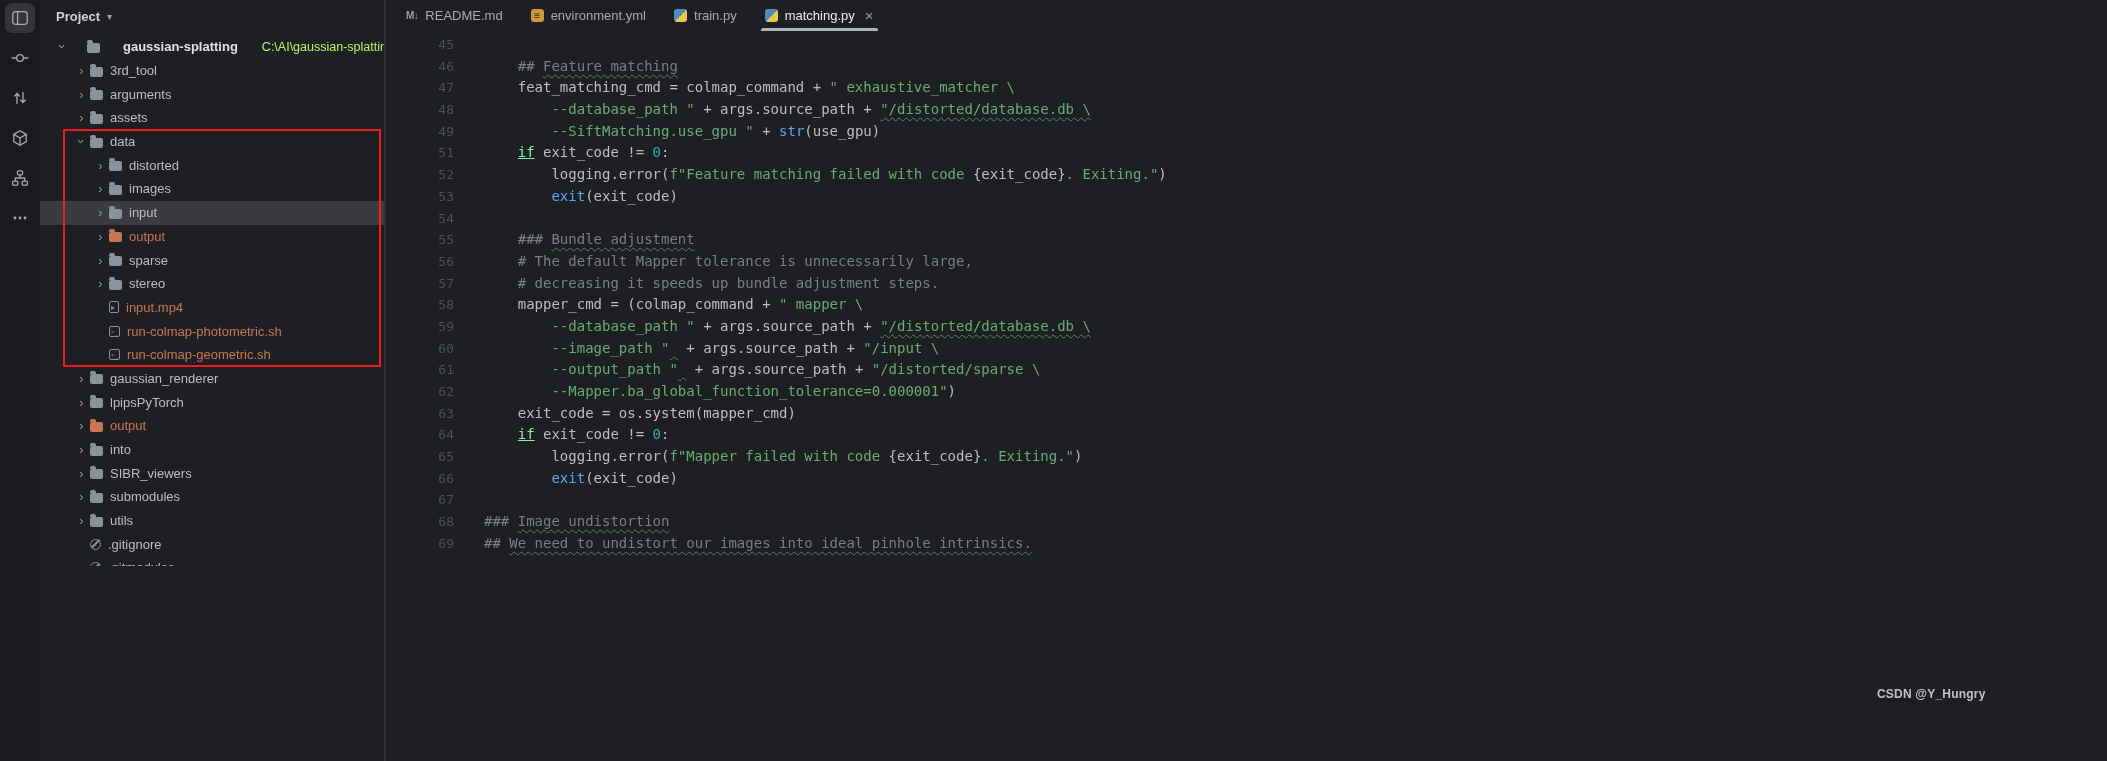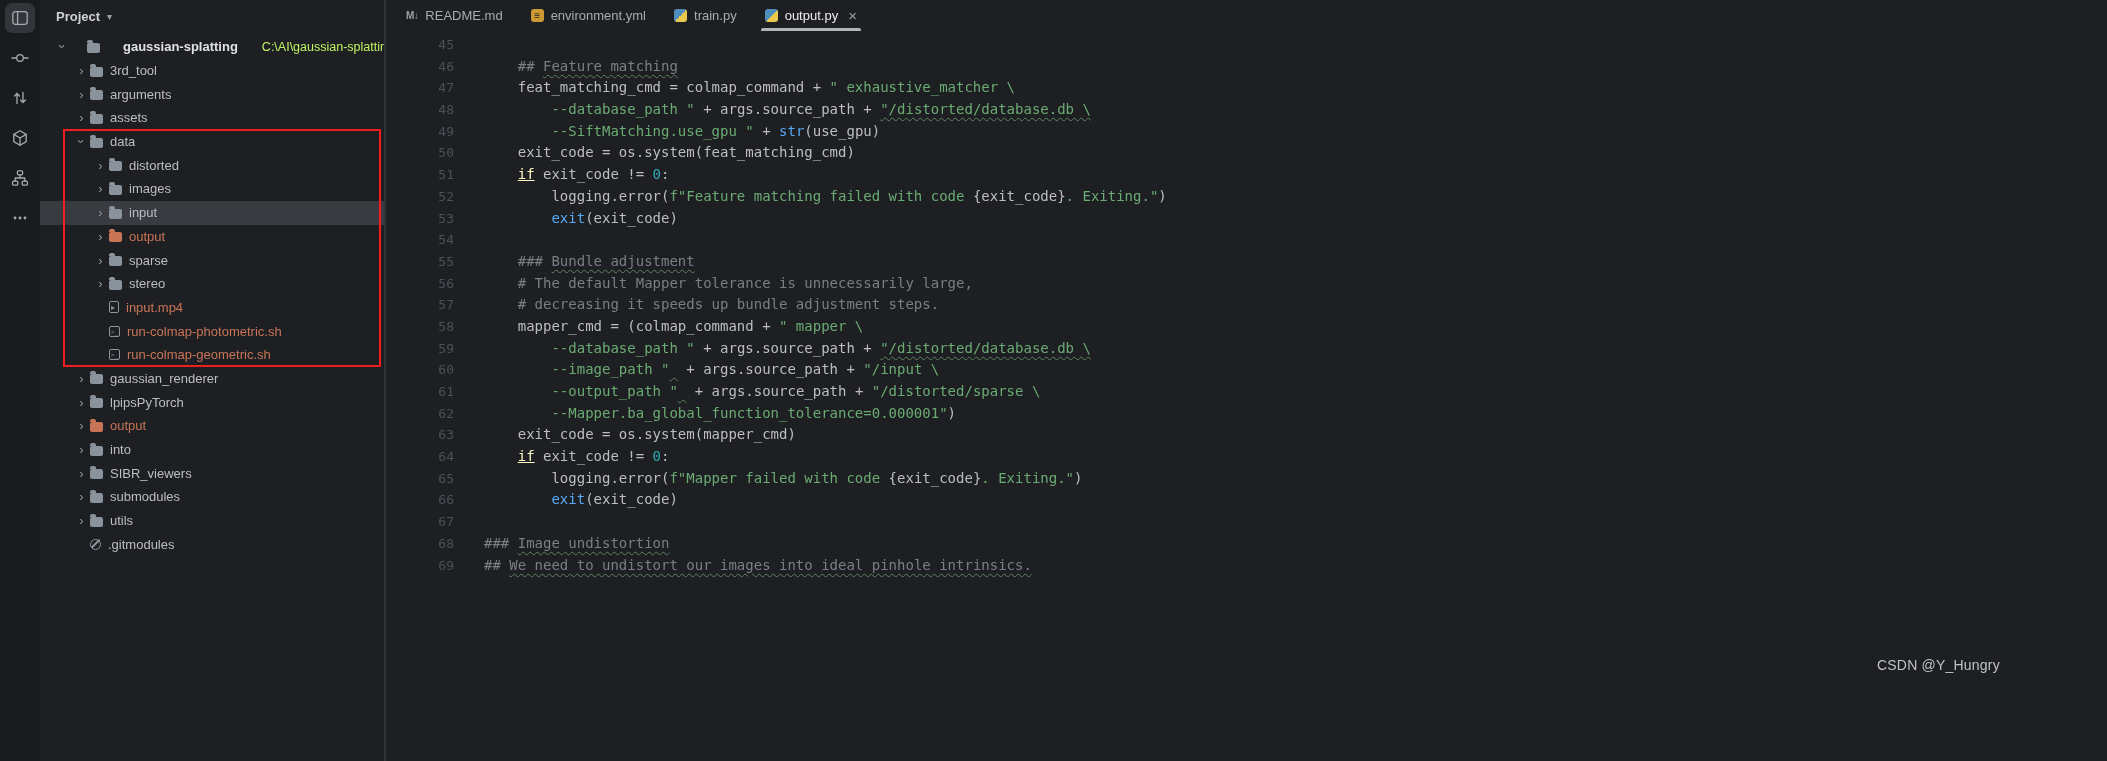--- a/index.html
+++ b/index.html
@@ -103,28 +103,28 @@
   }
   .code-line { display:flex; height:21.7px; line-height:21.7px; }
   .ln {
     width:70px; flex:none; text-align:right; padding-right:30px;
     color:#4B5059; font-size:13px;
   }
   .code-text { white-space:pre; color:#BCBEC4; }
   .tok-def { color:#BCBEC4; }
   .tok-com { color:#7A7E85; }
   .tok-str { color:#6AAB73; }
-  .tok-kw  { color:#fef9c3;text-decoration:underline; }
+  .tok-kw  { color:#86efac;text-decoration:underline; }
   .tok-num { color:#2AACB8; }
   .tok-bi  { color:#56A8F5; }
   .squig { text-decoration:underline wavy; text-decoration-color:#5C8260; text-decoration-thickness:1px; text-underline-offset:3px; }
 
   .watermark {
-    position:absolute; left:1877px; top:657px; font-size:14px;
-    color:rgba(210,212,216,0.9); letter-spacing:0.2px; z-index:10;
+    position:absolute; left:1877px; top:687px; font-size:12px;
+    color:rgba(210,212,216,0.9); letter-spacing:0.2px; z-index:10;font-weight:bold;
   }
 </style>
 </head>
 <body>
 
 <div class="app">
 
   <div class="activity-bar">
     <div class="ab-btn active">
       <svg width="18" height="18" viewBox="0 0 18 18">
@@ -272,20 +272,25 @@
         </div>
         <div class="tree-row" style="padding-left: 33px;">
           <span class="chevron">›</span>
           <span class="tree-icon folder"></span>
           <span class="tree-label">submodules</span>
         </div>
         <div class="tree-row" style="padding-left: 33px;">
           <span class="chevron">›</span>
           <span class="tree-icon folder"></span>
           <span class="tree-label">utils</span>
+        </div>
+        <div class="tree-row" style="padding-left: 33px;">
+          <span class="chevron"></span>
+          <span class="tree-icon ignored"></span>
+          <span class="tree-label">.gitignore</span>
         </div>
         <div class="tree-row" style="padding-left: 33px;">
           <span class="chevron"></span>
           <span class="tree-icon ignored"></span>
           <span class="tree-label">.gitmodules</span>
         </div>
       </div>
     <div class="annotation-rect"></div>
   </div>
 
@@ -300,21 +305,21 @@
         <div class="tab">
           <span class="tab-icon yaml"></span>
           <span class="tab-label accent">environment.yml</span>
         </div>
         <div class="tab">
           <span class="tab-icon python"></span>
           <span class="tab-label">train.py</span>
         </div>
         <div class="tab active">
           <span class="tab-icon python"></span>
-          <span class="tab-label">output.py</span>
+          <span class="tab-label">matching.py</span>
           <span class="tab-close">×</span>
         </div>
       </div>
     <div class="code-area">
         <div class="code-line">
           <span class="ln">45</span>
           <span class="code-text"></span>
         </div>
         <div class="code-line">
           <span class="ln">46</span>
@@ -326,24 +331,20 @@
         </div>
         <div class="code-line">
           <span class="ln">48</span>
           <span class="code-text"><span class="tok-def">        </span><span class="tok-str">--database_path "</span><span class="tok-def"> + args.source_path + </span><span class="tok-str squig">"/distorted/database.db \</span></span>
         </div>
         <div class="code-line">
           <span class="ln">49</span>
           <span class="code-text"><span class="tok-def">        </span><span class="tok-str">--SiftMatching.use_gpu "</span><span class="tok-def"> + </span><span class="tok-bi">str</span><span class="tok-def">(use_gpu)</span></span>
         </div>
         <div class="code-line">
-          <span class="ln">50</span>
-          <span class="code-text"><span class="tok-def">    exit_code = os.system(feat_matching_cmd)</span></span>
-        </div>
-        <div class="code-line">
           <span class="ln">51</span>
           <span class="code-text"><span class="tok-def">    </span><span class="tok-kw">if</span><span class="tok-def"> exit_code != </span><span class="tok-num">0</span><span class="tok-def">:</span></span>
         </div>
         <div class="code-line">
           <span class="ln">52</span>
           <span class="code-text"><span class="tok-def">        logging.error(</span><span class="tok-str">f"Feature matching failed with code </span><span class="tok-def">{exit_code}</span><span class="tok-str">. Exiting."</span><span class="tok-def">)</span></span>
         </div>
         <div class="code-line">
           <span class="ln">53</span>
           <span class="code-text"><span class="tok-def">        </span><span class="tok-bi">exit</span><span class="tok-def">(exit_code)</span></span>

